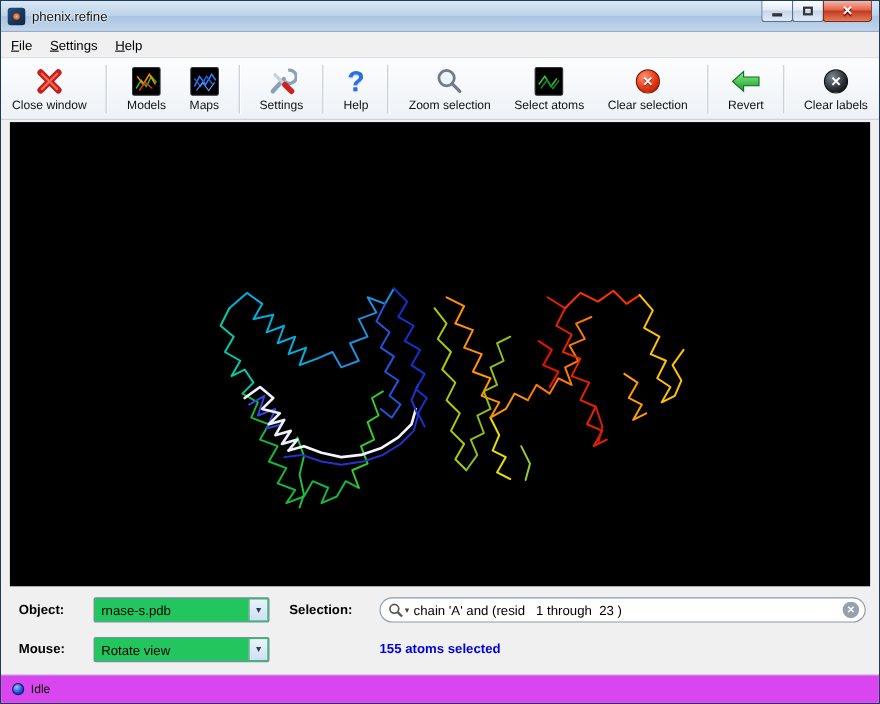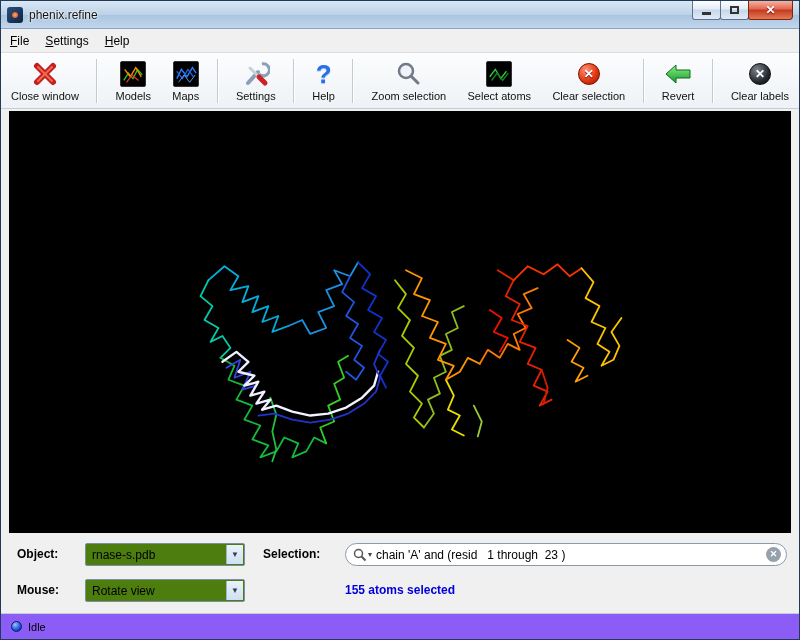--- a/index.html
+++ b/index.html
@@ -53,38 +53,38 @@
                border:1px solid #111; }
 
   
   .viewport-wrap { flex:1 1 auto; background:#f0f0f0; padding:2px 8px; }
   .viewport { width:100%; height:100%; background:#000; position:relative; }
   .viewport svg { position:absolute; inset:0; width:100%; height:100%; }
 
   
   .bottompanel { height:78px; flex:0 0 78px; background:#f0f0f0; position:relative; }
   .fldlabel { position:absolute; font-size:12px; font-weight:bold; color:#000; }
-  .combo { position:absolute; height:23px; background:#4d7c0f; border:1px solid #7b8fa5; border-radius:2px;
+  .combo { position:absolute; height:23px; background:#22c55e; border:1px solid #7b8fa5; border-radius:2px;
            font-size:12px; display:flex; align-items:center; padding-left:6px; cursor:default; }
   .combo .arrowbox { position:absolute; right:1px; top:1px; bottom:1px; width:17px;
            background:linear-gradient(#eaf2fc,#cfe0f2); border-left:1px solid #9fb4c8;
            display:flex; align-items:center; justify-content:center; }
   .combo .arrowbox span { font-size:8px; color:#2c3e50; }
   .searchbox { position:absolute; height:23px; background:#fff; border:1px solid #8b9aa9; border-radius:12px;
            display:flex; align-items:center; padding:0 5px 0 7px; }
   .searchbox .mag { display:flex; align-items:center; margin-right:4px; }
   .searchbox .mag .dd { font-size:8px; color:#444; margin-left:1px; }
   .search-text { flex:1 1 auto; font-size:12px; color:#000; white-space:pre; overflow:hidden; }
   .clear-circle { width:15px; height:15px; border-radius:50%; background:#97a1ad; color:#fff;
            font-size:9px; font-weight:bold; display:flex; align-items:center; justify-content:center;
            line-height:1; cursor:default; }
   .atoms-text { position:absolute; font-size:12px; font-weight:bold; color:#0000dd; }
 
   
-  .statusbar { height:26px; flex:0 0 26px; background:#8b5cf6; border-top:1px solid #c4ccd4;
+  .statusbar { height:26px; flex:0 0 26px; background:#d946ef; border-top:1px solid #c4ccd4;
            display:flex; align-items:center; padding-left:10px; gap:6px; }
   .status-dot { width:11px; height:11px; border-radius:50%;
            background:radial-gradient(circle at 35% 30%, #9cc2ff, #1a50d8 60%, #0a2a9a);
            border:1px solid #072065; }
   .status-text { font-size:11px; color:#000; }
 </style>
 </head>
 <body>
 
 <div class="window">

